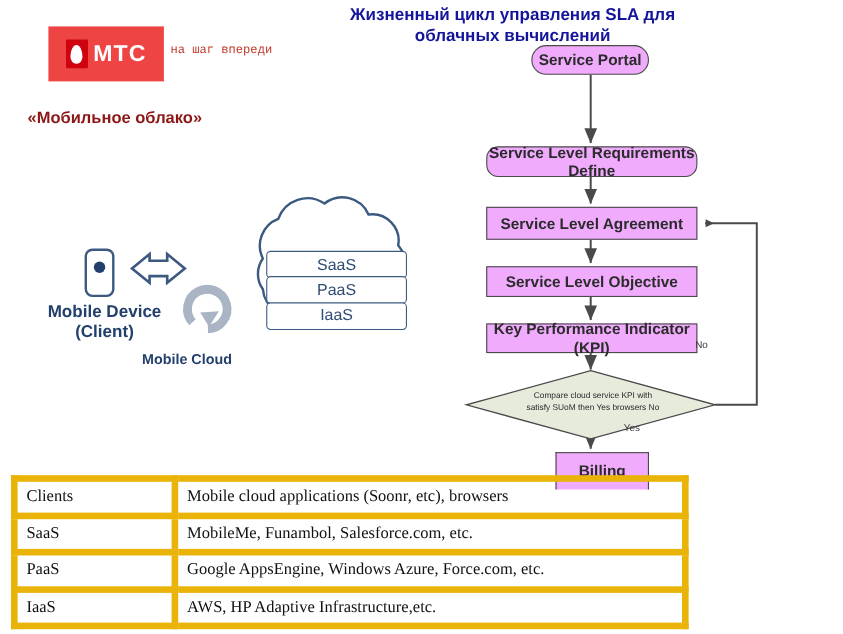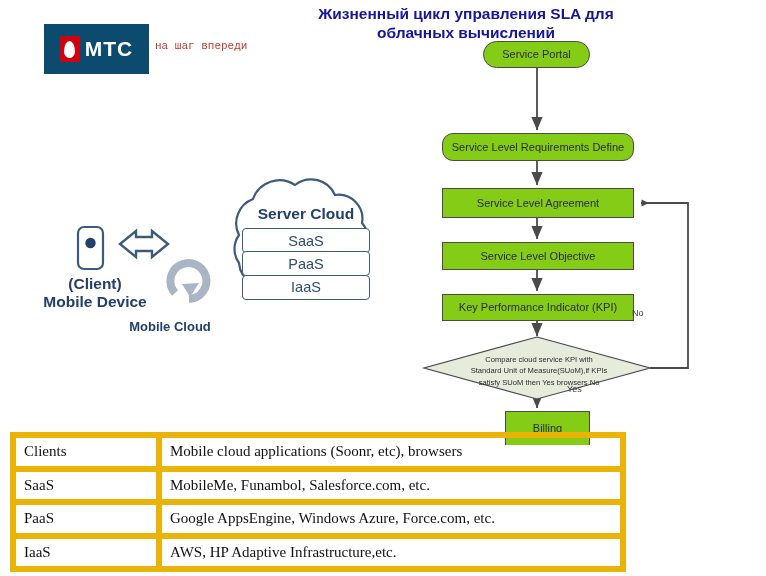--- a/index.html
+++ b/index.html
@@ -5,21 +5,21 @@
   html,body{margin:0;padding:0;background:#ffffff;}
   body{
     width:766px;height:576px;position:relative;overflow:hidden;
     font-family:"Liberation Sans", sans-serif;
     -webkit-font-smoothing:antialiased;
   }
   .slide{position:absolute;left:0;top:0;width:766px;height:576px;background:#fff;}
 
   
   .logo-wrap{position:absolute;left:44px;top:24px;width:105px;height:50px;
-     background:#0c4a6e;display:flex;align-items:center;justify-content:center;}
+     background:#ef4444;display:flex;align-items:center;justify-content:center;}
   .logo-inner{display:flex;align-items:center;gap:5px;}
   .logo-egg-box{width:20px;height:26px;background:#cf0310;display:flex;align-items:center;justify-content:center;border-radius:1px;}
   .logo-egg{width:11px;height:17px;background:#ffffff;border-radius:50% 50% 48% 48%/62% 62% 38% 38%;}
   .logo-text{color:#ffffff;font-size:21px;font-weight:bold;letter-spacing:1px;font-family:"Liberation Sans",sans-serif;}
   .logo-tagline{position:absolute;left:155px;top:40px;color:#C0392B;font-size:11px;
      font-family:Liberation Mono, monospace;letter-spacing:0px;white-space:nowrap;}
 
   
   .slide-title{position:absolute;left:276px;top:4px;width:380px;text-align:center;
      color:#14159B;font-size:15.5px;font-weight:bold;line-height:1.25;
@@ -37,24 +37,24 @@
   .lbl-server-cloud{left:232px;top:30px;width:148px;font-size:15.5px;}
   .stack{position:absolute;left:242px;top:53px;width:128px;}
   .stack-box{height:23px;border:1.6px solid #3C5A80;border-radius:4px;
       display:flex;align-items:center;justify-content:center;
       color:#2F4C72;font-size:14.5px;background:#fff;margin-bottom:-1.6px;
       font-family:"Liberation Sans",sans-serif;}
 
   
   .flow{position:absolute;left:420px;top:36px;width:346px;height:410px;}
   .flow svg{position:absolute;left:0;top:0;}
-  .fl-node{position:absolute;background:#84cc16;border:1.2px solid #4a4a4a;
+  .fl-node{position:absolute;background:#f0abfc;border:1.2px solid #4a4a4a;
       display:flex;align-items:center;justify-content:center;text-align:center;
-      color:#2b2b2b;font-size:11px;font-family:"Liberation Sans",sans-serif;
-      line-height:1.15;box-sizing:border-box;}
+      color:#2b2b2b;font-size:14px;font-family:"Liberation Sans",sans-serif;
+      line-height:1.15;box-sizing:border-box;font-weight:bold;}
   .fl-portal{left:63px;top:5px;width:107px;height:27px;border-radius:14px;}
   .fl-req{left:22px;top:97px;width:192px;height:28px;border-radius:11px;}
   .fl-sla{left:22px;top:152px;width:192px;height:30px;}
   .fl-slo{left:22px;top:206px;width:192px;height:28px;}
   .fl-kpi{left:22px;top:258px;width:192px;height:27px;}
   .fl-billing{left:85px;top:375px;width:85px;height:34px;border-bottom:none;}
   .diamond-label{position:absolute;left:34px;top:318px;width:170px;text-align:center;
       color:#2b2b2b;font-size:7.6px;line-height:1.5;
       font-family:"Liberation Sans",sans-serif;}
   .edge-label{position:absolute;color:#3a3a3a;font-size:9px;
@@ -84,20 +84,21 @@
       <div class="logo-text">МТС</div>
     </div>
   </div>
   <div class="logo-tagline">на шаг впереди</div>
 
   <div class="slide-title">
     <div>Жизненный цикл управления SLA для</div>
     <div>облачных вычислений</div>
   </div>
 
+  <div class="mobile-cloud-heading">«Мобильное облако»</div>
 
   <div class="cloud-diagram">
     <svg class="cloud-svg" width="420" height="190" viewBox="0 0 420 190">
 
       <rect x="78" y="52" width="25" height="42" rx="6" ry="6" fill="#ffffff" stroke="#3C5A80" stroke-width="2.2"></rect>
       <circle cx="90.5" cy="68" r="5.2" fill="#22406B"></circle>
 
       <g fill="none" stroke="#3C5A80" stroke-width="2.4" stroke-linejoin="miter">
         <path d="M136 62 L152 62 L152 56 L168 69 L152 82 L152 76 L136 76 L136 82 L120 69 L136 56 Z"></path>
       </g>
@@ -115,25 +116,24 @@
                  a24 24 0 0 1 27 28
                  a23 23 0 0 1 -8 36
                  a25 25 0 0 1 -34 22
                  a27 27 0 0 1 -44 2
                  a25 25 0 0 1 -37 -20
                  a24 24 0 0 1 0 -28 Z"></path>
       </g>
     </svg>
 
     <div class="cd-label lbl-mobile-device">
+      <div>Mobile Device</div>
       <div>(Client)</div>
-      <div>Mobile Device</div>
     </div>
     <div class="cd-label lbl-mobile-cloud">Mobile Cloud</div>
-    <div class="cd-label lbl-server-cloud">Server Cloud</div>
 
     <div class="stack">
       <div class="stack-box">SaaS</div>
       <div class="stack-box">PaaS</div>
       <div class="stack-box">IaaS</div>
     </div>
   </div>
 
   <div class="flow">
     <svg width="346" height="410" viewBox="0 0 346 410">
@@ -161,21 +161,20 @@
 
     <div class="fl-node fl-portal">Service Portal</div>
     <div class="fl-node fl-req">Service Level Requirements Define</div>
     <div class="fl-node fl-sla">Service Level Agreement</div>
     <div class="fl-node fl-slo">Service Level Objective</div>
     <div class="fl-node fl-billing">Billing</div>
     <div class="fl-node fl-kpi">Key Performance Indicator (KPI)</div>
 
     <div class="diamond-label">
       <div>Compare cloud service KPI with</div>
-      <div>Standard Unit of Measure(SUoM),if KPIs</div>
       <div>satisfy  SUoM then Yes  browsers No</div>
     </div>
 
     <div class="edge-label lbl-no">No</div>
     <div class="edge-label lbl-yes">Yes</div>
   </div>
 
   <div class="table-clip">
     <table class="tbl">
       <tbody>

